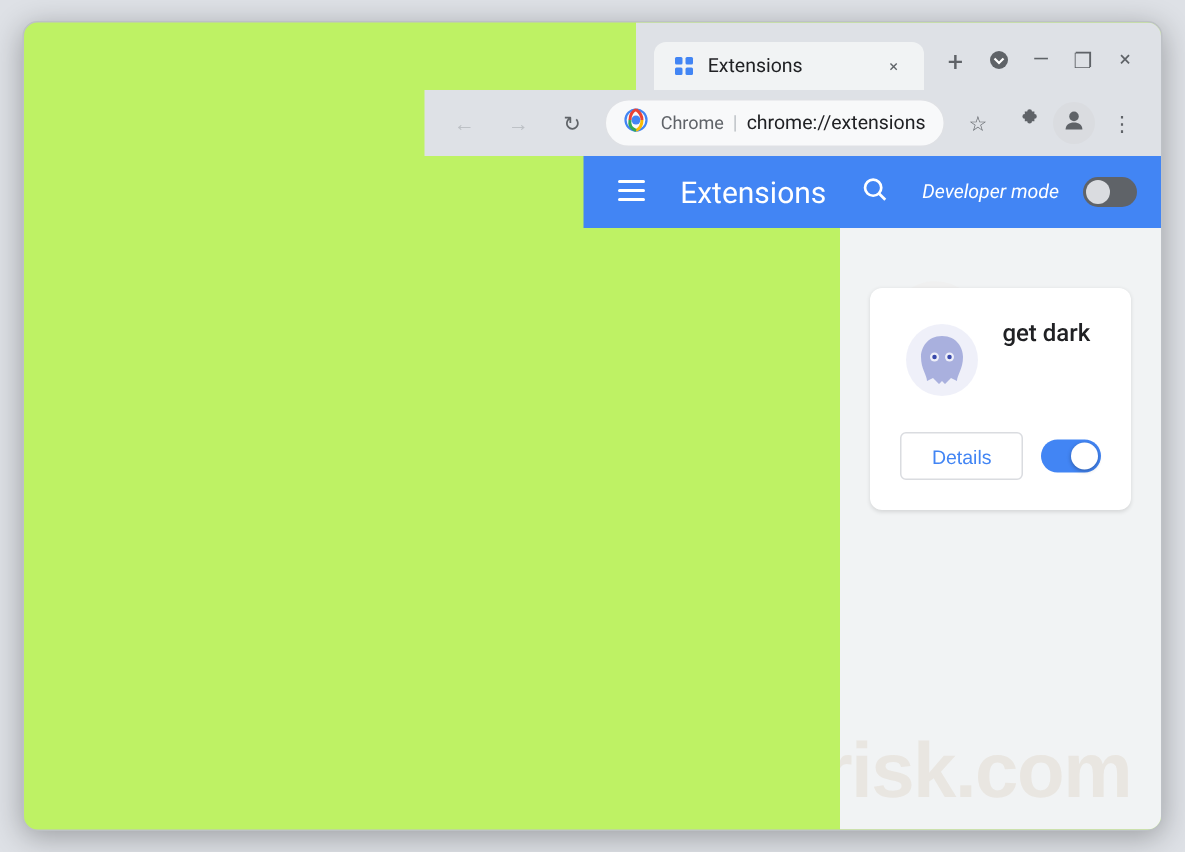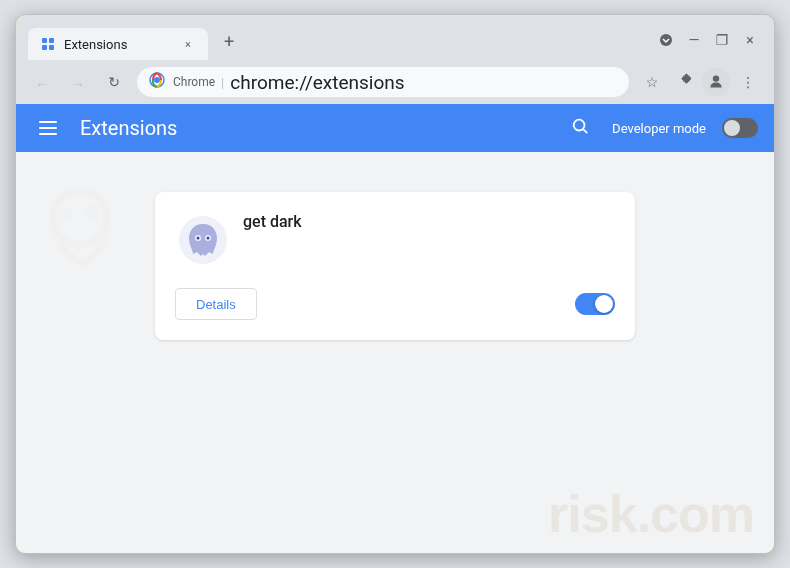--- a/index.html
+++ b/index.html
@@ -17,20 +17,21 @@
     .browser-window {
       width: 760px;
       height: 540px;
       background: #bef264;
       border-radius: 10px;
       box-shadow: 0 4px 20px rgba(0,0,0,0.3);
       display: flex;
       flex-direction: column;
       overflow: hidden;
       border: 1px solid #bdc1c6;
+      align-items: flex-end;
     }
 
     
     .title-bar {
       background: #dee1e6;
       padding: 8px 12px 0 12px;
       display: flex;
       align-items: flex-end;
       gap: 0;
     }
@@ -153,21 +154,21 @@
     }
 
     .address-separator {
       color: #bdc1c6;
       margin: 0 6px;
       font-size: 13px;
     }
 
     .address-url {
       color: #202124;
-      font-size: 19px;
+      font-size: 13px;
     }
 
     .toolbar-actions {
       display: flex;
       align-items: center;
       gap: 4px;
     }
 
     .toolbar-icon-btn {
       width: 28px;
@@ -229,20 +230,21 @@
       width: 32px;
       height: 32px;
       display: flex;
       align-items: center;
       justify-content: center;
     }
 
     .dev-mode-label {
       color: white;
       font-size: 13px;
+      font-style: italic;
     }
 
     .toggle-switch {
       width: 36px;
       height: 20px;
       background: #5f6368;
       border-radius: 10px;
       position: relative;
       cursor: pointer;
     }

